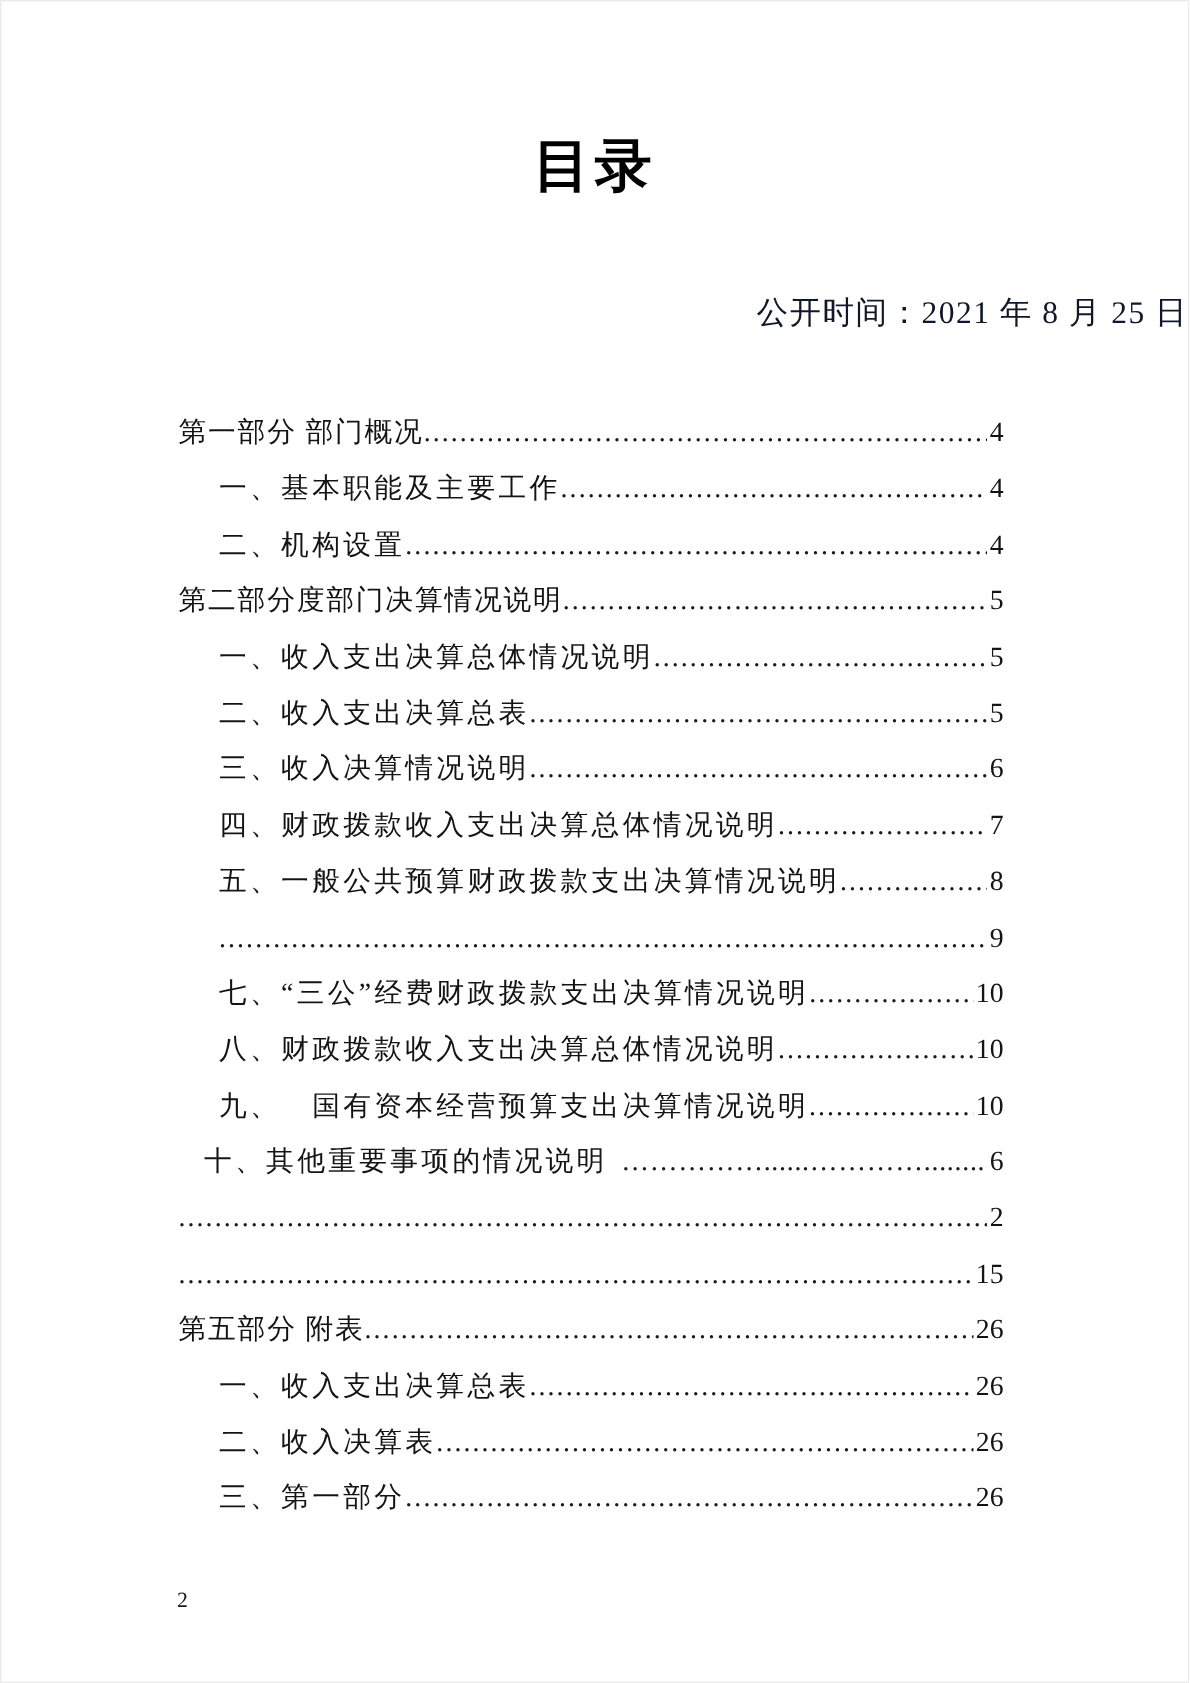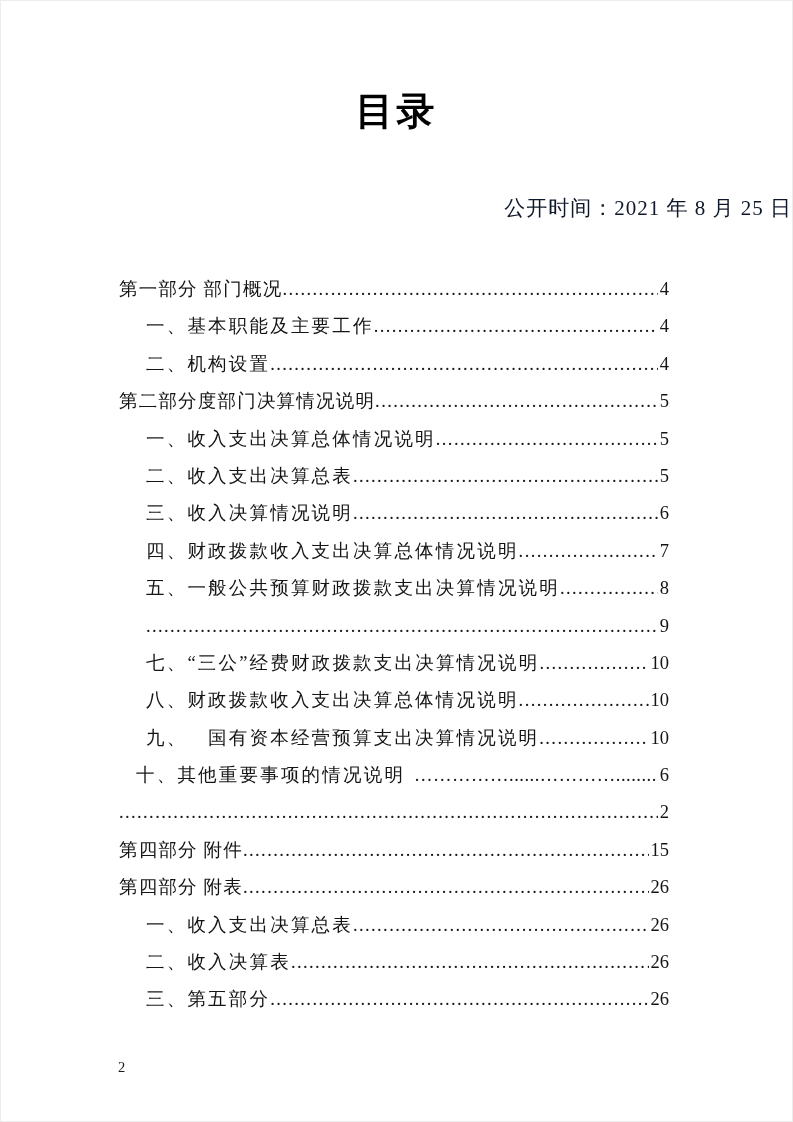--- a/index.html
+++ b/index.html
@@ -165,41 +165,40 @@
       <div class="toc-row lvl-item-ten">
     <span class="toc-label">十、其他重要事项的情况说明</span>
     <span class="toc-leader">……………......…………..........………......……………......…………..........………</span>
     <span class="toc-pagenum">6</span>
   </div>
       <div class="toc-row lvl-part">
     <span class="toc-leader">................................................................................................................................................................................................</span>
     <span class="toc-pagenum">2</span>
   </div>
       <div class="toc-row lvl-part">
-    <span class="toc-label">第四部分 附件</span>
     <span class="toc-leader">................................................................................................................................................................................................</span>
     <span class="toc-pagenum">15</span>
   </div>
       <div class="toc-row lvl-part">
-    <span class="toc-label">第四部分 附表</span>
+    <span class="toc-label">第五部分 附表</span>
     <span class="toc-leader">................................................................................................................................................................................................</span>
     <span class="toc-pagenum">26</span>
   </div>
       <div class="toc-row lvl-item">
     <span class="toc-label">一、收入支出决算总表</span>
     <span class="toc-leader">................................................................................................................................................................................................</span>
     <span class="toc-pagenum">26</span>
   </div>
       <div class="toc-row lvl-item">
     <span class="toc-label">二、收入决算表</span>
     <span class="toc-leader">................................................................................................................................................................................................</span>
     <span class="toc-pagenum">26</span>
   </div>
       <div class="toc-row lvl-item">
-    <span class="toc-label">三、第五部分</span>
+    <span class="toc-label">三、第一部分</span>
     <span class="toc-leader">................................................................................................................................................................................................</span>
     <span class="toc-pagenum">26</span>
   </div>
     </div>
 
   <div class="footer-page-number">2</div>
 
 </div>
 
 </body></html>

